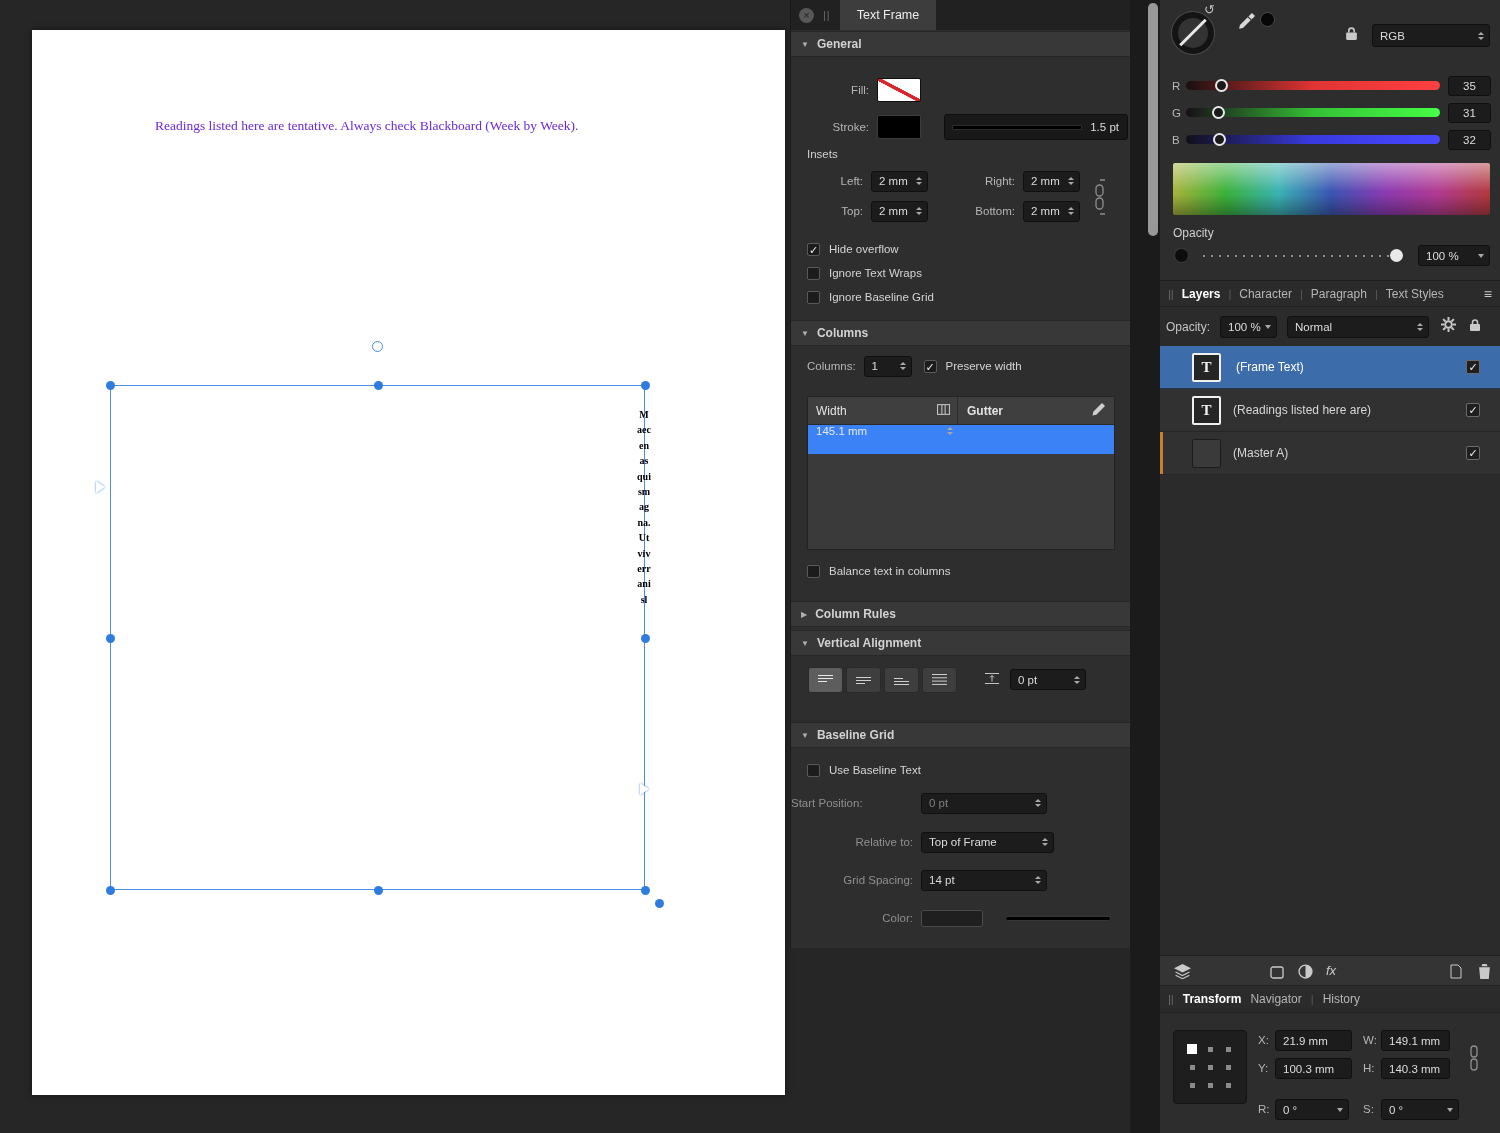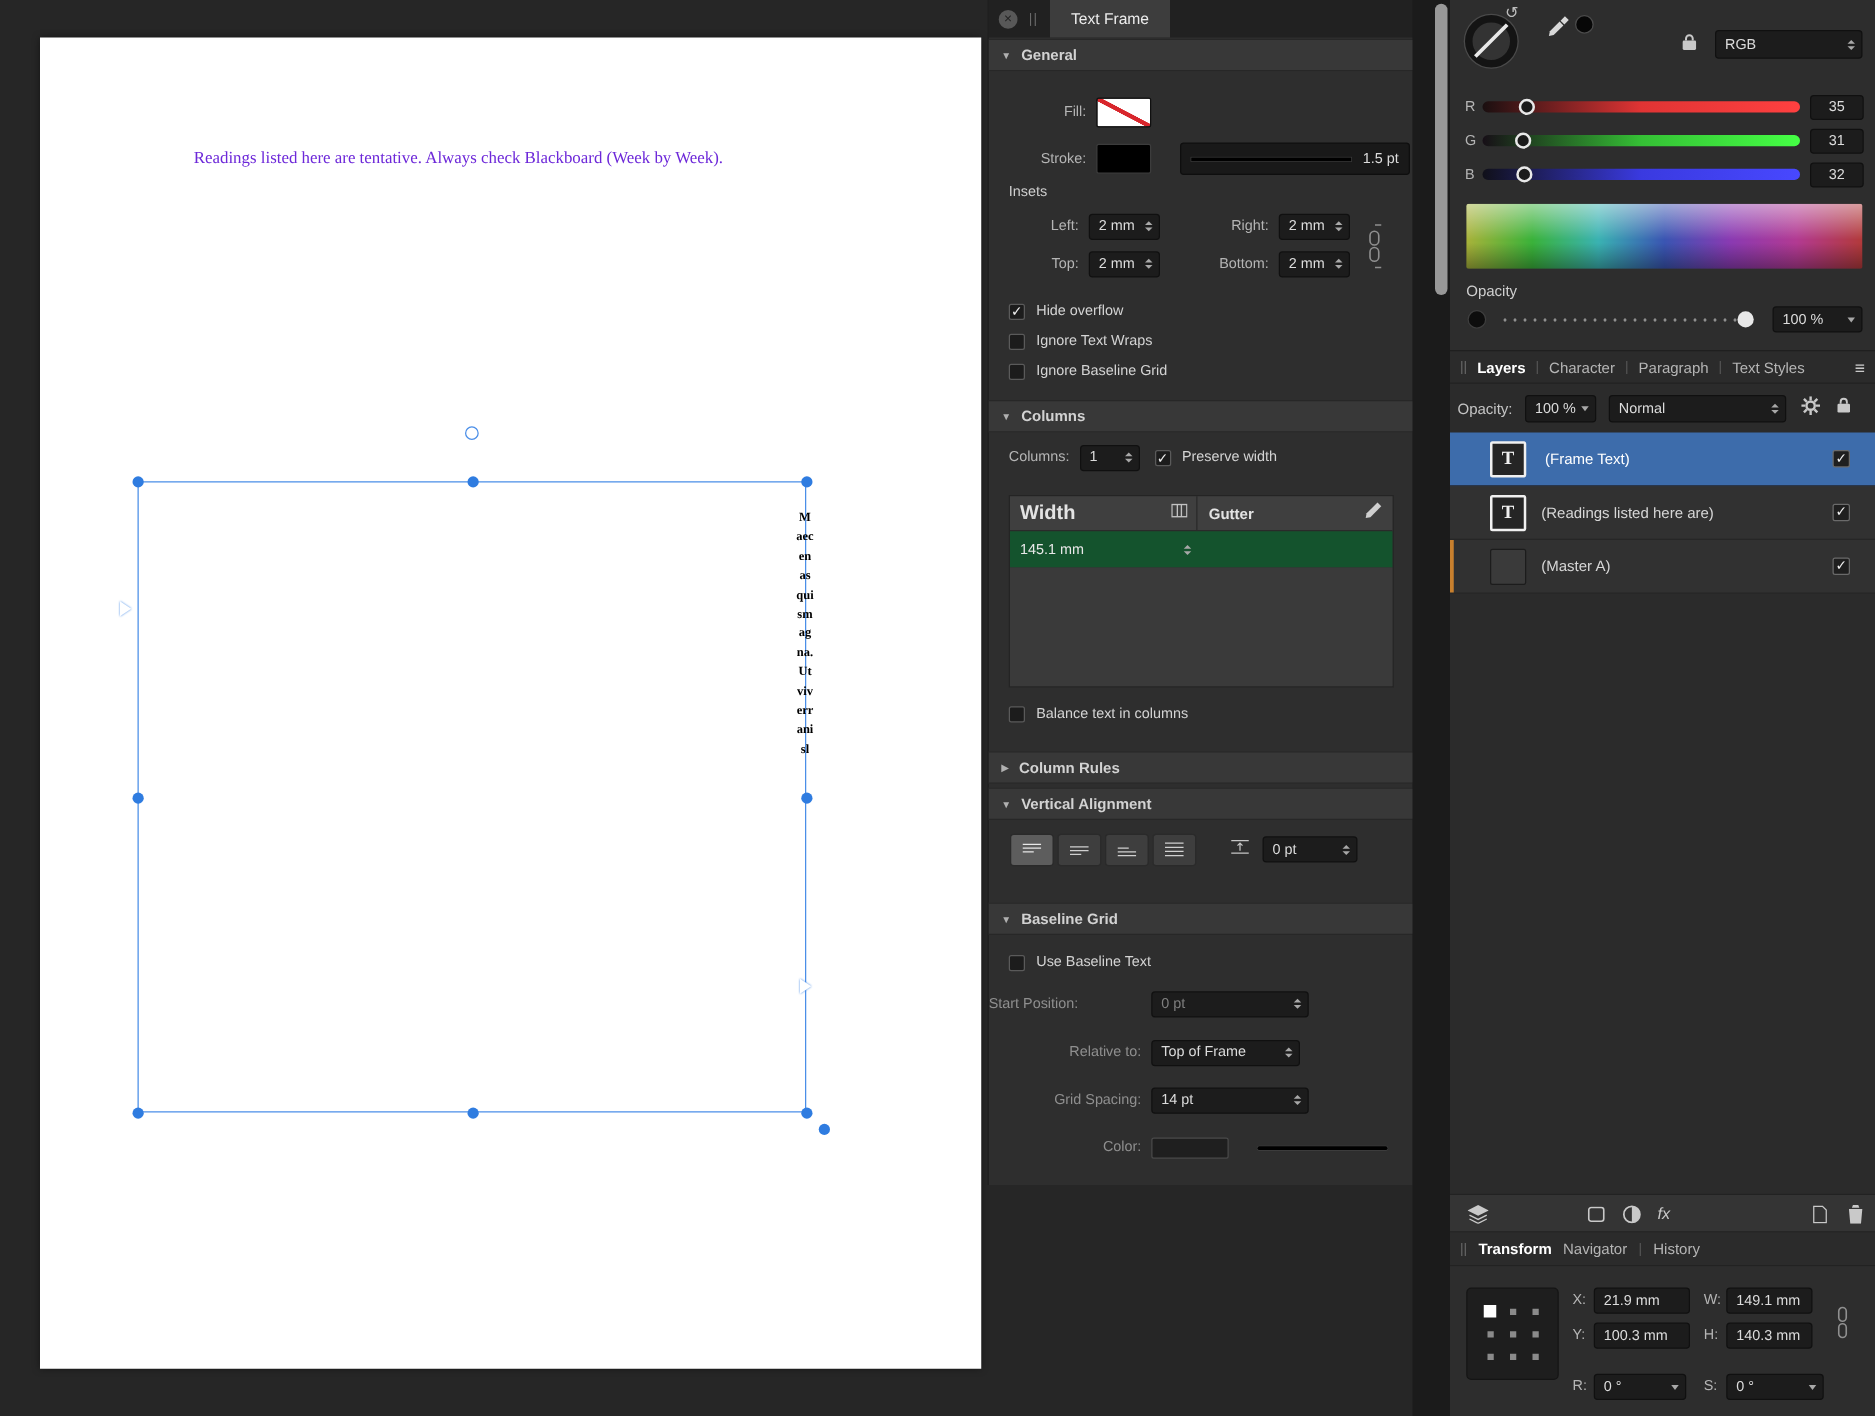--- a/index.html
+++ b/index.html
@@ -166,37 +166,37 @@
           <i class="d"></i>
         </span>
       </div>
     <span class="cb on" style="margin-left:12px"></span>
     <span class="lbl" style="margin-left:9px;color:#d4d4d4">Preserve width</span>
   </div>
 
   <div class="abs" style="left:16px;top:396px;width:308px;border:1px solid #242424">
     <div style="display:flex;height:28px;background:#3f3f3f;border-bottom:1px solid #2a2a2a">
       <div style="width:150px;display:flex;align-items:center;padding-left:8px;border-right:1px solid #2a2a2a">
-        <span style="color:#e3e3e3;font-size:16px;font-weight:700">Width</span>
+        <span style="color:#e3e3e3;font-size:12px;font-weight:400">Width</span>
         <span style="margin-left:auto;margin-right:7px"><svg width="13" height="13" viewBox="0 0 12 12">
               <g stroke="#c2c2c2" fill="none">
                 <rect x="0.5" y="1.5" width="11" height="9"></rect>
                 <line x1="4.5" y1="1.5" x2="4.5" y2="10.5"></line>
                 <line x1="7.5" y1="1.5" x2="7.5" y2="10.5"></line>
               </g>
             </svg></span>
       </div>
       <div style="flex:1;display:flex;align-items:center;padding-left:9px">
         <span style="color:#e3e3e3;font-size:12px;font-weight:700">Gutter</span>
         <span style="margin-left:auto;margin-right:8px"><svg width="14" height="14" viewBox="0 0 13 13">
               <path fill="#cfcfcf" d="M9.3.9l2.8 2.8-8.1 8.1-3.5.7.7-3.5z"></path>
             </svg></span>
       </div>
     </div>
-    <div style="display:flex;height:29px;background:#14532d;align-items:center">
+    <div style="display:flex;height:29px;background:#3b82f6;align-items:flex-start">
       <div style="width:150px;display:flex;align-items:center;padding:0 5px 0 8px">
         <span style="color:#e8e8e8;font-size:11.5px">145.1 mm</span>
         <span class="ud">
             <i class="u"></i>
             <i class="d"></i>
           </span>
       </div>
     </div>
     <div style="height:95px;background:#3a3a3a"></div>
   </div>
@@ -281,21 +281,21 @@
     <div class="field" style="width:126px;margin-left:8px;color:#7f7f7f">
         <span>0 pt</span>
         <span class="ud">
           <i class="u"></i>
           <i class="d"></i>
         </span>
       </div>
   </div>
   <div class="row" style="top:831px;height:22px">
     <span class="lbl mut" style="width:122px;text-align:right">Relative to:</span>
-    <div class="field" style="width:119px;margin-left:8px">
+    <div class="field" style="width:133px;margin-left:8px">
         <span>Top of Frame</span>
         <span class="ud">
           <i class="u"></i>
           <i class="d"></i>
         </span>
       </div>
   </div>
   <div class="row" style="top:869px;height:22px">
     <span class="lbl mut" style="width:122px;text-align:right">Grid Spacing:</span>
     <div class="field" style="width:126px;margin-left:8px">

